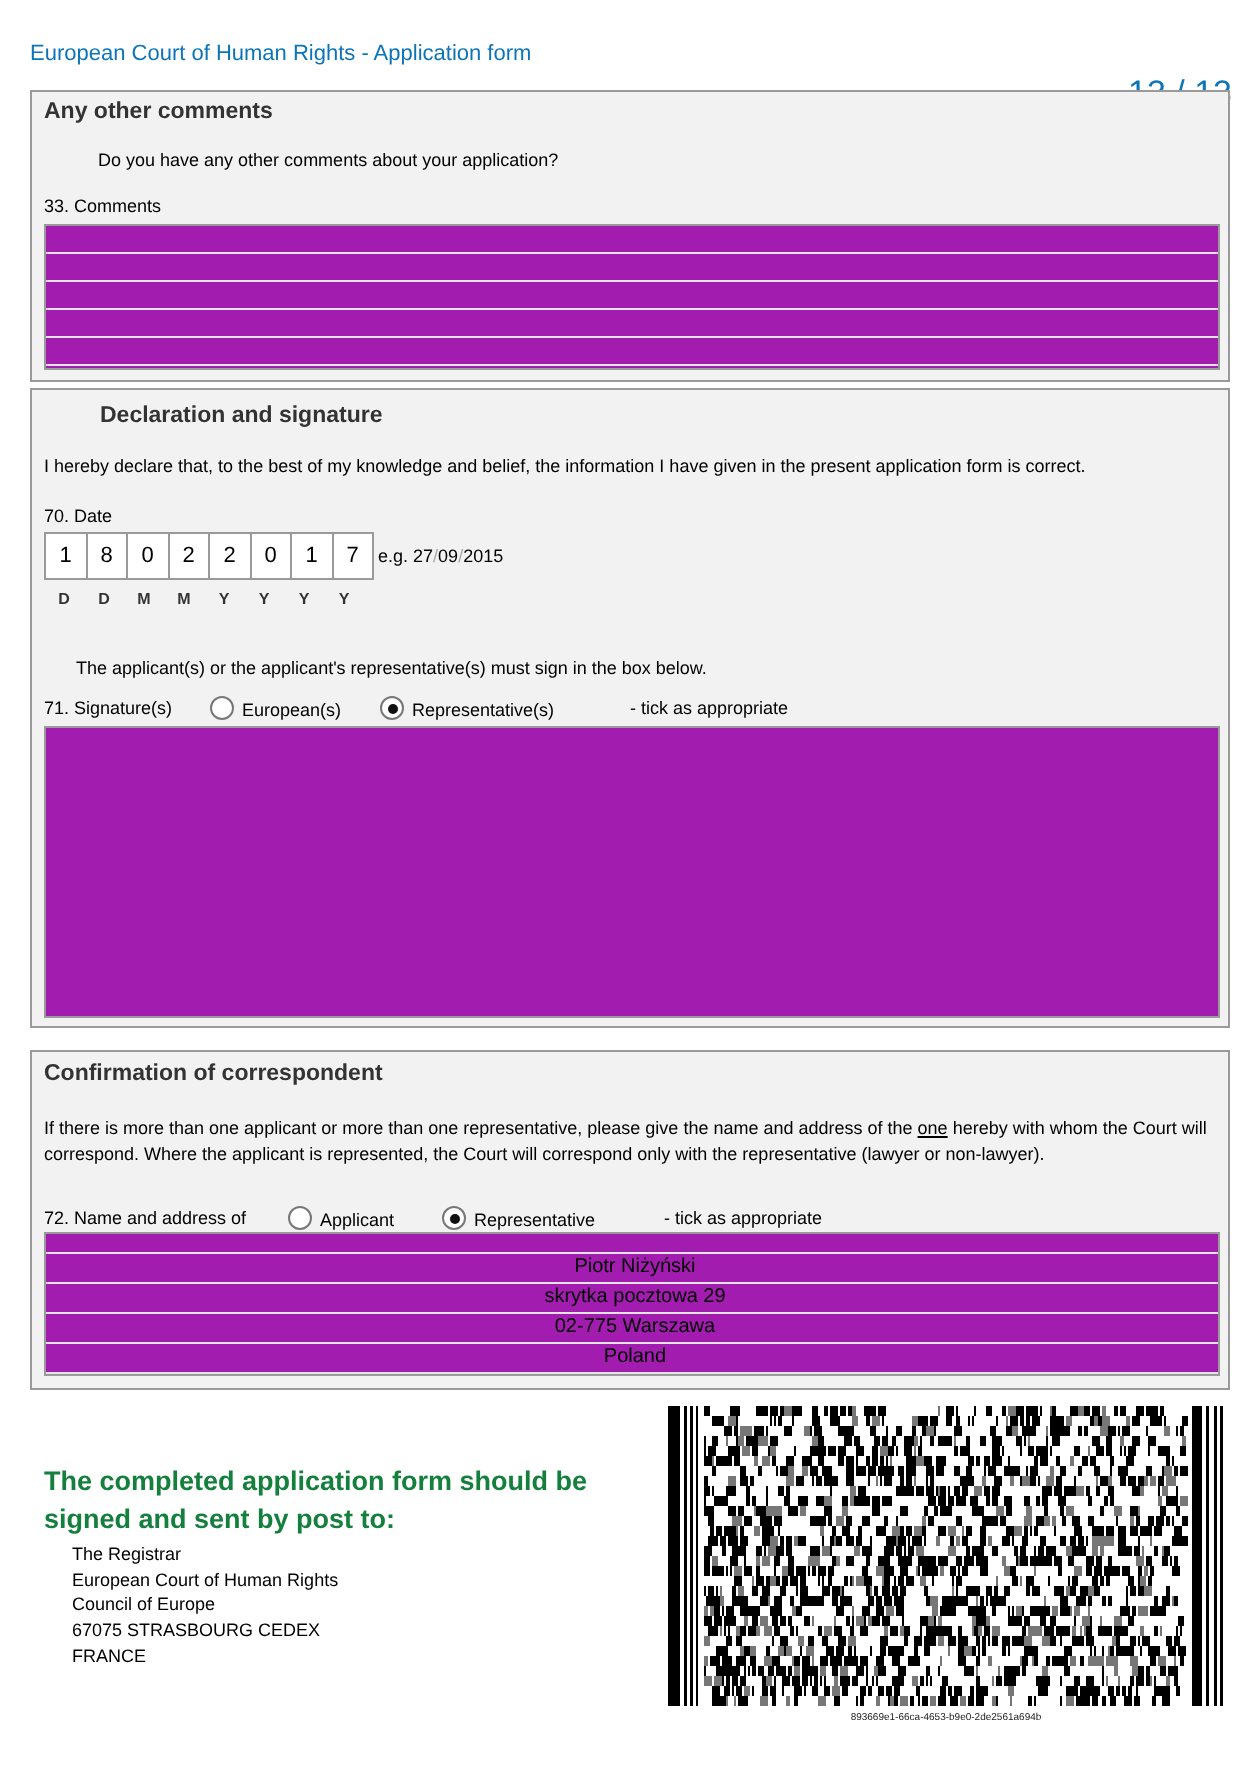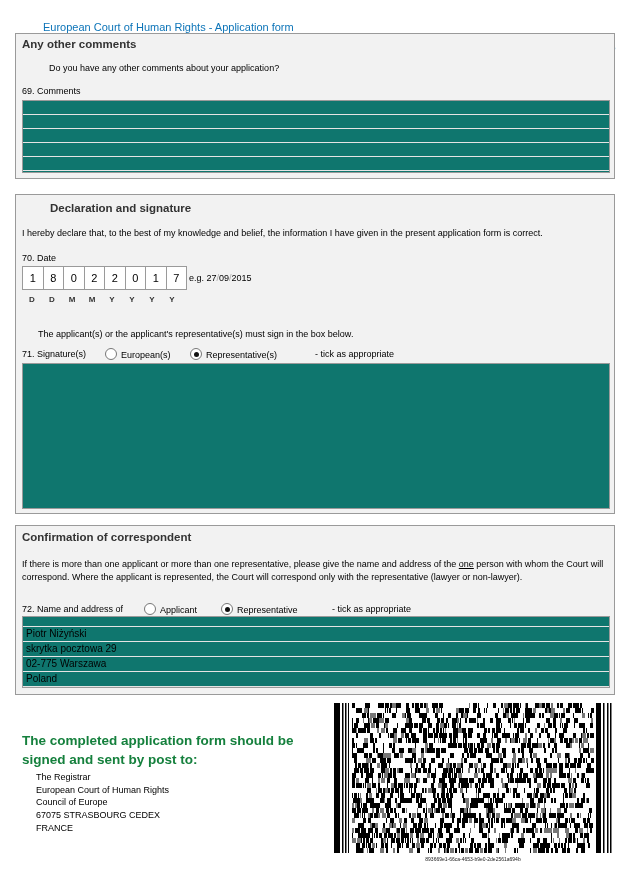--- a/index.html
+++ b/index.html
@@ -1,29 +1,29 @@
 <!DOCTYPE html>
 <html><head>
 <meta charset="utf-8">
 <style>
   html, body { margin: 0; padding: 0; background: #ffffff; }
   body {
     width: 630px; height: 893px; position: relative; overflow: hidden;
     font-family: "Liberation Sans", sans-serif; color: #000;
   }
-  .hdr-title { position: absolute; left: 15px; top: 21px; font-size: 11px; color: #0c74b8; margin-left: 28px; }
+  .hdr-title { position: absolute; left: 15px; top: 21px; font-size: 11px; color: #0c74b8; }
   .hdr-page { position: absolute; right: 14px; top: 37px; font-size: 17px; color: #0c74b8; }
 
   .section {
     position: absolute; left: 15px; width: 600px;
     background: #f2f2f2; border: 1px solid #9a9a9a; box-sizing: border-box;
   }
   .sec-title { position: absolute; left: 6px; font-size: 11.5px; font-weight: bold; color: #333; }
   .txt { position: absolute; left: 6px; font-size: 9px; color: #000; line-height: 13px; }
-  .box { position: absolute; left: 6px; width: 588px; background: #0f766e; border: 1px solid #9a9a9a; box-sizing: border-box; }
+  .box { position: absolute; left: 6px; width: 588px; background: #a21caf; border: 1px solid #9a9a9a; box-sizing: border-box; text-align: center; }
 
   .lines div { height: 13px; border-bottom: 1px solid #e4e4e4; }
 
   .datebox { position: absolute; left: 6px; display: flex; border: 1px solid #9a9a9a; background: #fff; }
   .datebox .cell { width: 19.5px; height: 22px; border-right: 1px solid #9a9a9a; font-size: 11px; text-align: center; line-height: 22px; }
   .datebox .cell:last-child { border-right: none; }
   .datelbl { position: absolute; left: 6px; display: flex; }
   .datelbl .l { width: 20px; text-align: center; font-size: 8px; font-weight: bold; color: #333; }
   .eg .sl { color: #a8a8a8; }
 
@@ -36,24 +36,24 @@
   .footer-addr { position: absolute; left: 36px; top: 771px; font-size: 9px; line-height: 12.7px; }
   .barcode { position: absolute; left: 334px; top: 703px; width: 278px; height: 150px; }
   .barcode-id { position: absolute; left: 334px; top: 856px; width: 278px; text-align: center; font-size: 5px; color: #222; }
 </style>
 </head>
 <body>
 
 <div class="hdr-title">European Court of Human Rights - Application form</div>
 <div class="hdr-page">13 / 13</div>
 
-<div class="section" style="top:33px;height:146px;">
+<div class="section" style="top:45px;height:146px;">
   <div class="sec-title" style="top:4px;">Any other comments</div>
   <div class="txt" style="top:28px;padding-left:27px;">Do you have any other comments about your application?</div>
-  <div class="txt" style="top:51px;">69. Comments</div>
+  <div class="txt" style="top:51px;">33. Comments</div>
   <div class="box lines" style="top:66px;height:73px;">
     <div></div>
       <div></div>
       <div></div>
       <div></div>
       <div></div>
   </div>
 </div>
 
 <div class="section" style="top:194px;height:320px;">
@@ -91,21 +91,21 @@
   <div class="txt" style="left:174px;top:153px;">
     <span class="radio on"></span><span>Representative(s)</span>
   </div>
   <div class="txt" style="left:299px;top:153px;">- tick as appropriate</div>
   <div class="box" style="top:168px;height:146px;"></div>
 </div>
 
 <div class="section" style="top:525px;height:170px;">
   <div class="sec-title" style="top:5px;">Confirmation of correspondent</div>
   <div class="txt" style="top:32px;width:585px;">
-    <span>If there is more than one applicant or more than one representative, please give the name and address of the </span><u>one</u><span> person with whom the Court will correspond.  Where the applicant is represented, the Court will correspond only with the representative (lawyer or non-lawyer).</span>
+    <span>If there is more than one applicant or more than one representative, please give the name and address of the </span><u>one</u><span> hereby with whom the Court will correspond.  Where the applicant is represented, the Court will correspond only with the representative (lawyer or non-lawyer).</span>
   </div>
   <div class="txt" style="top:77px;">72. Name and address of</div>
   <div class="txt" style="left:128px;top:77px;">
     <span class="radio"></span><span>Applicant</span>
   </div>
   <div class="txt" style="left:205px;top:77px;">
     <span class="radio on"></span><span>Representative</span>
   </div>
   <div class="txt" style="left:316px;top:77px;">- tick as appropriate</div>
   <div class="box addr" style="top:90px;height:72px;">

